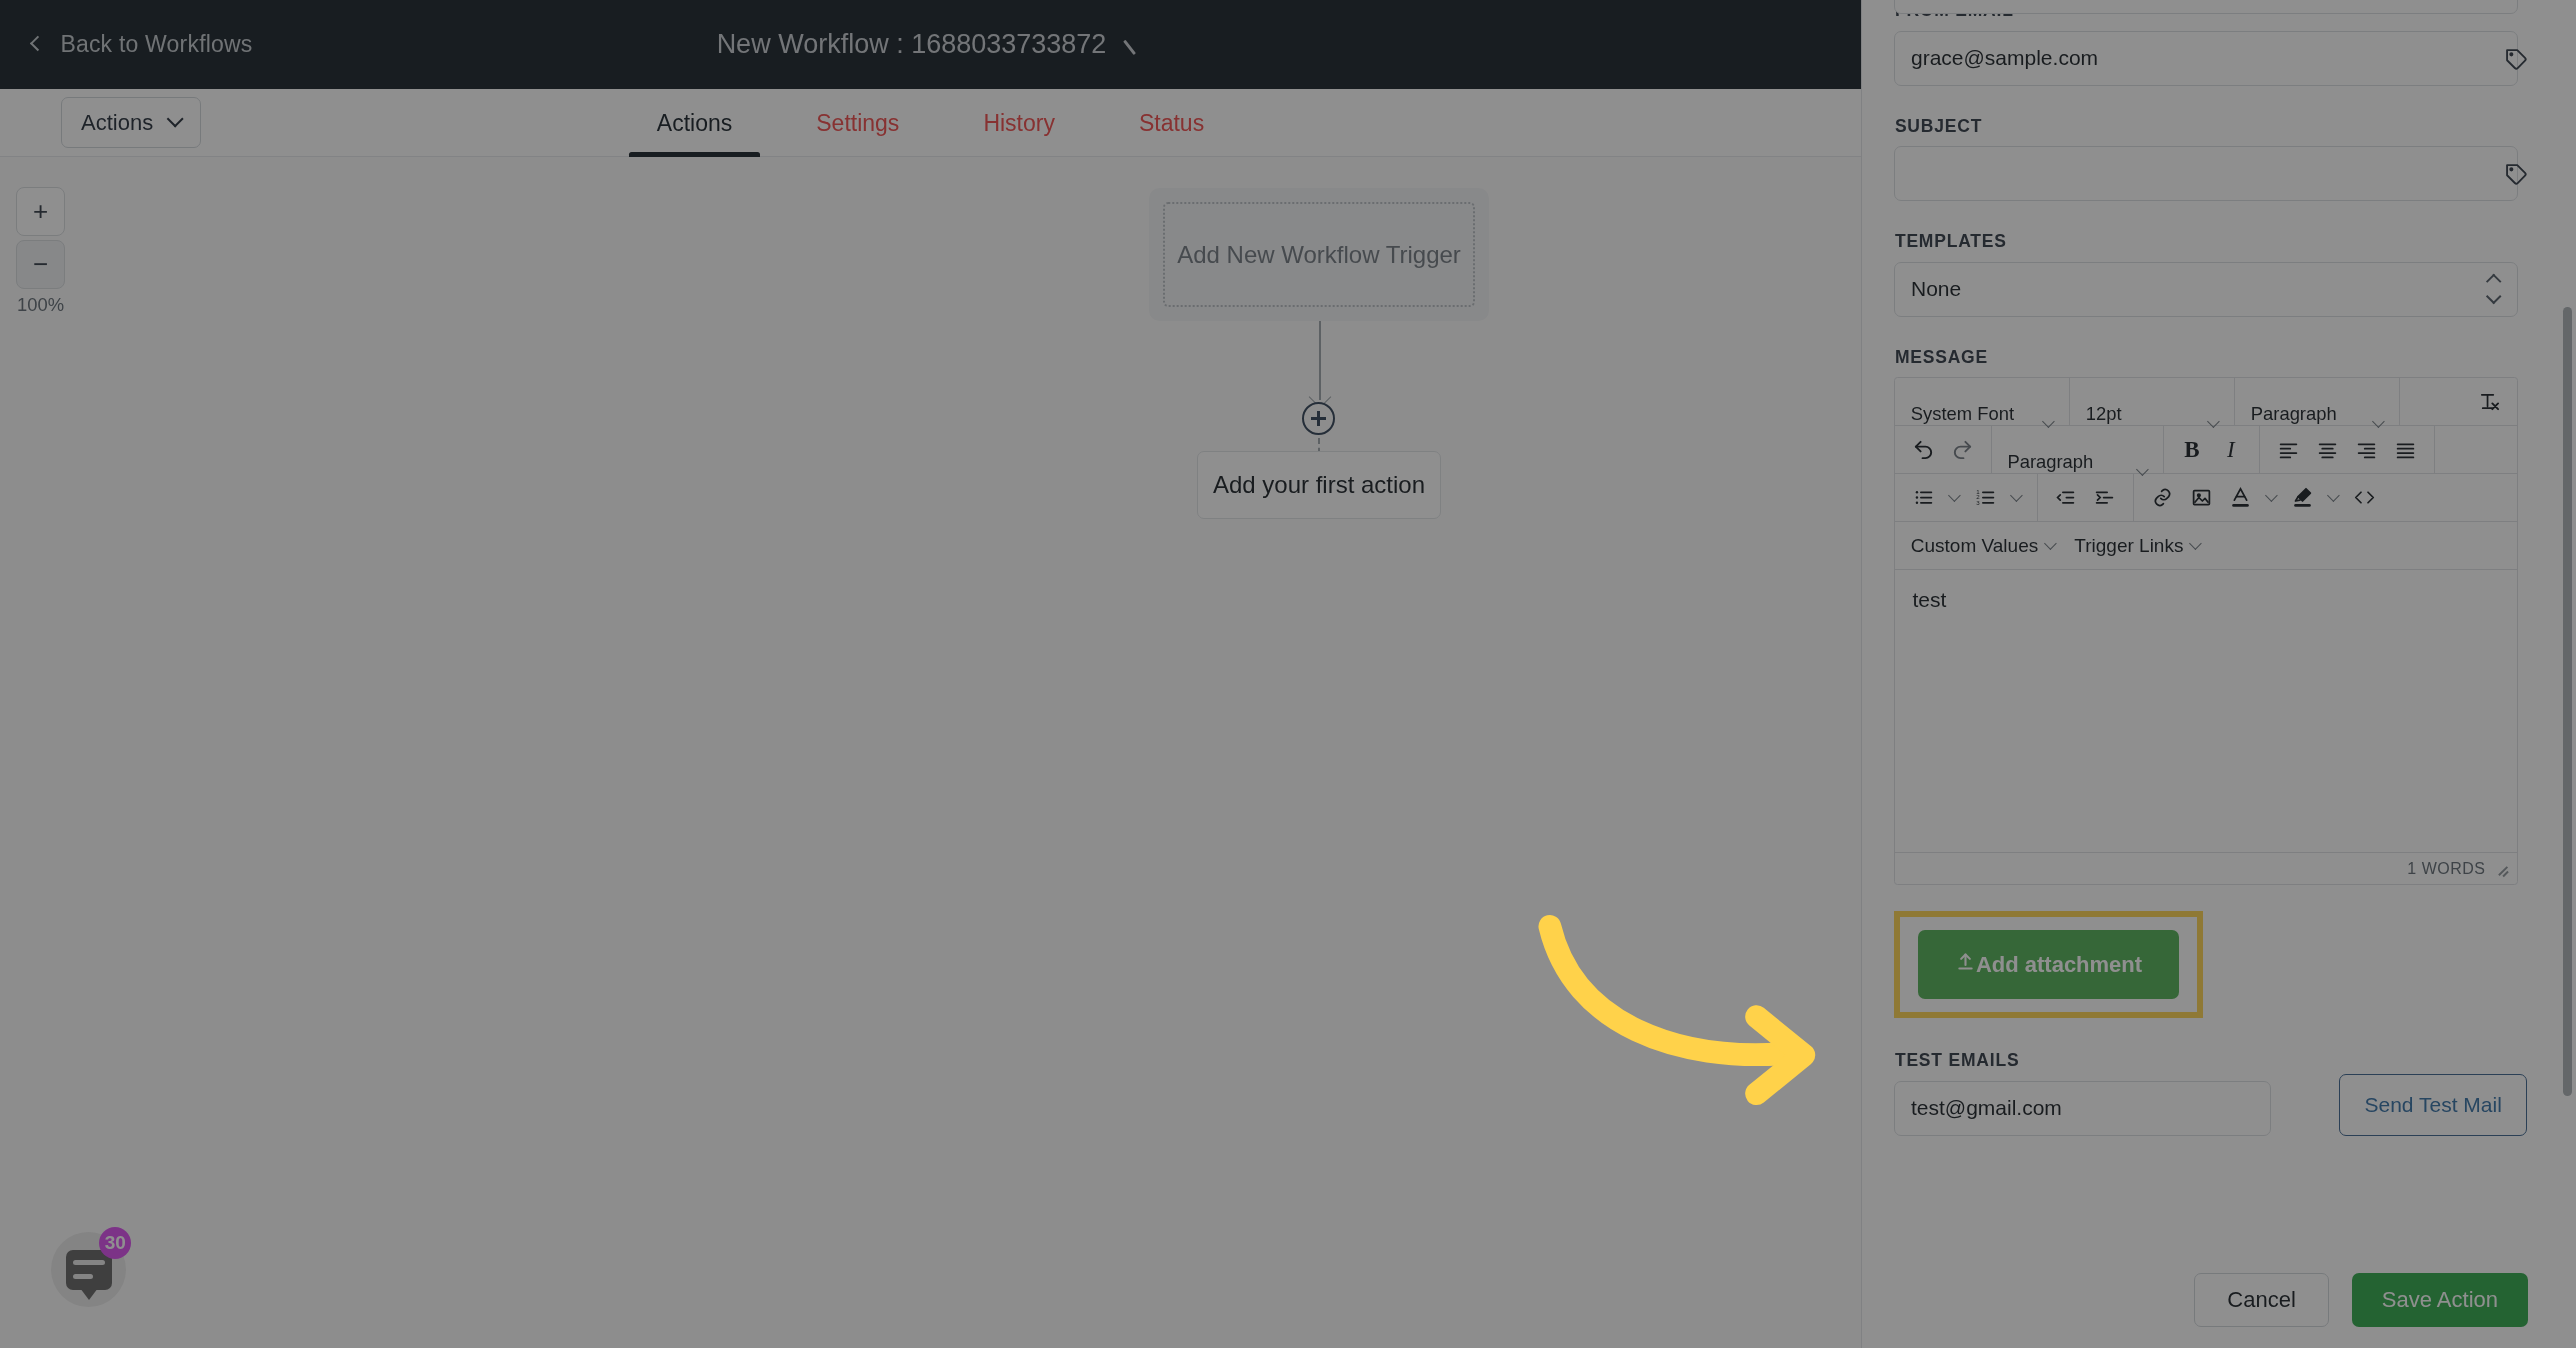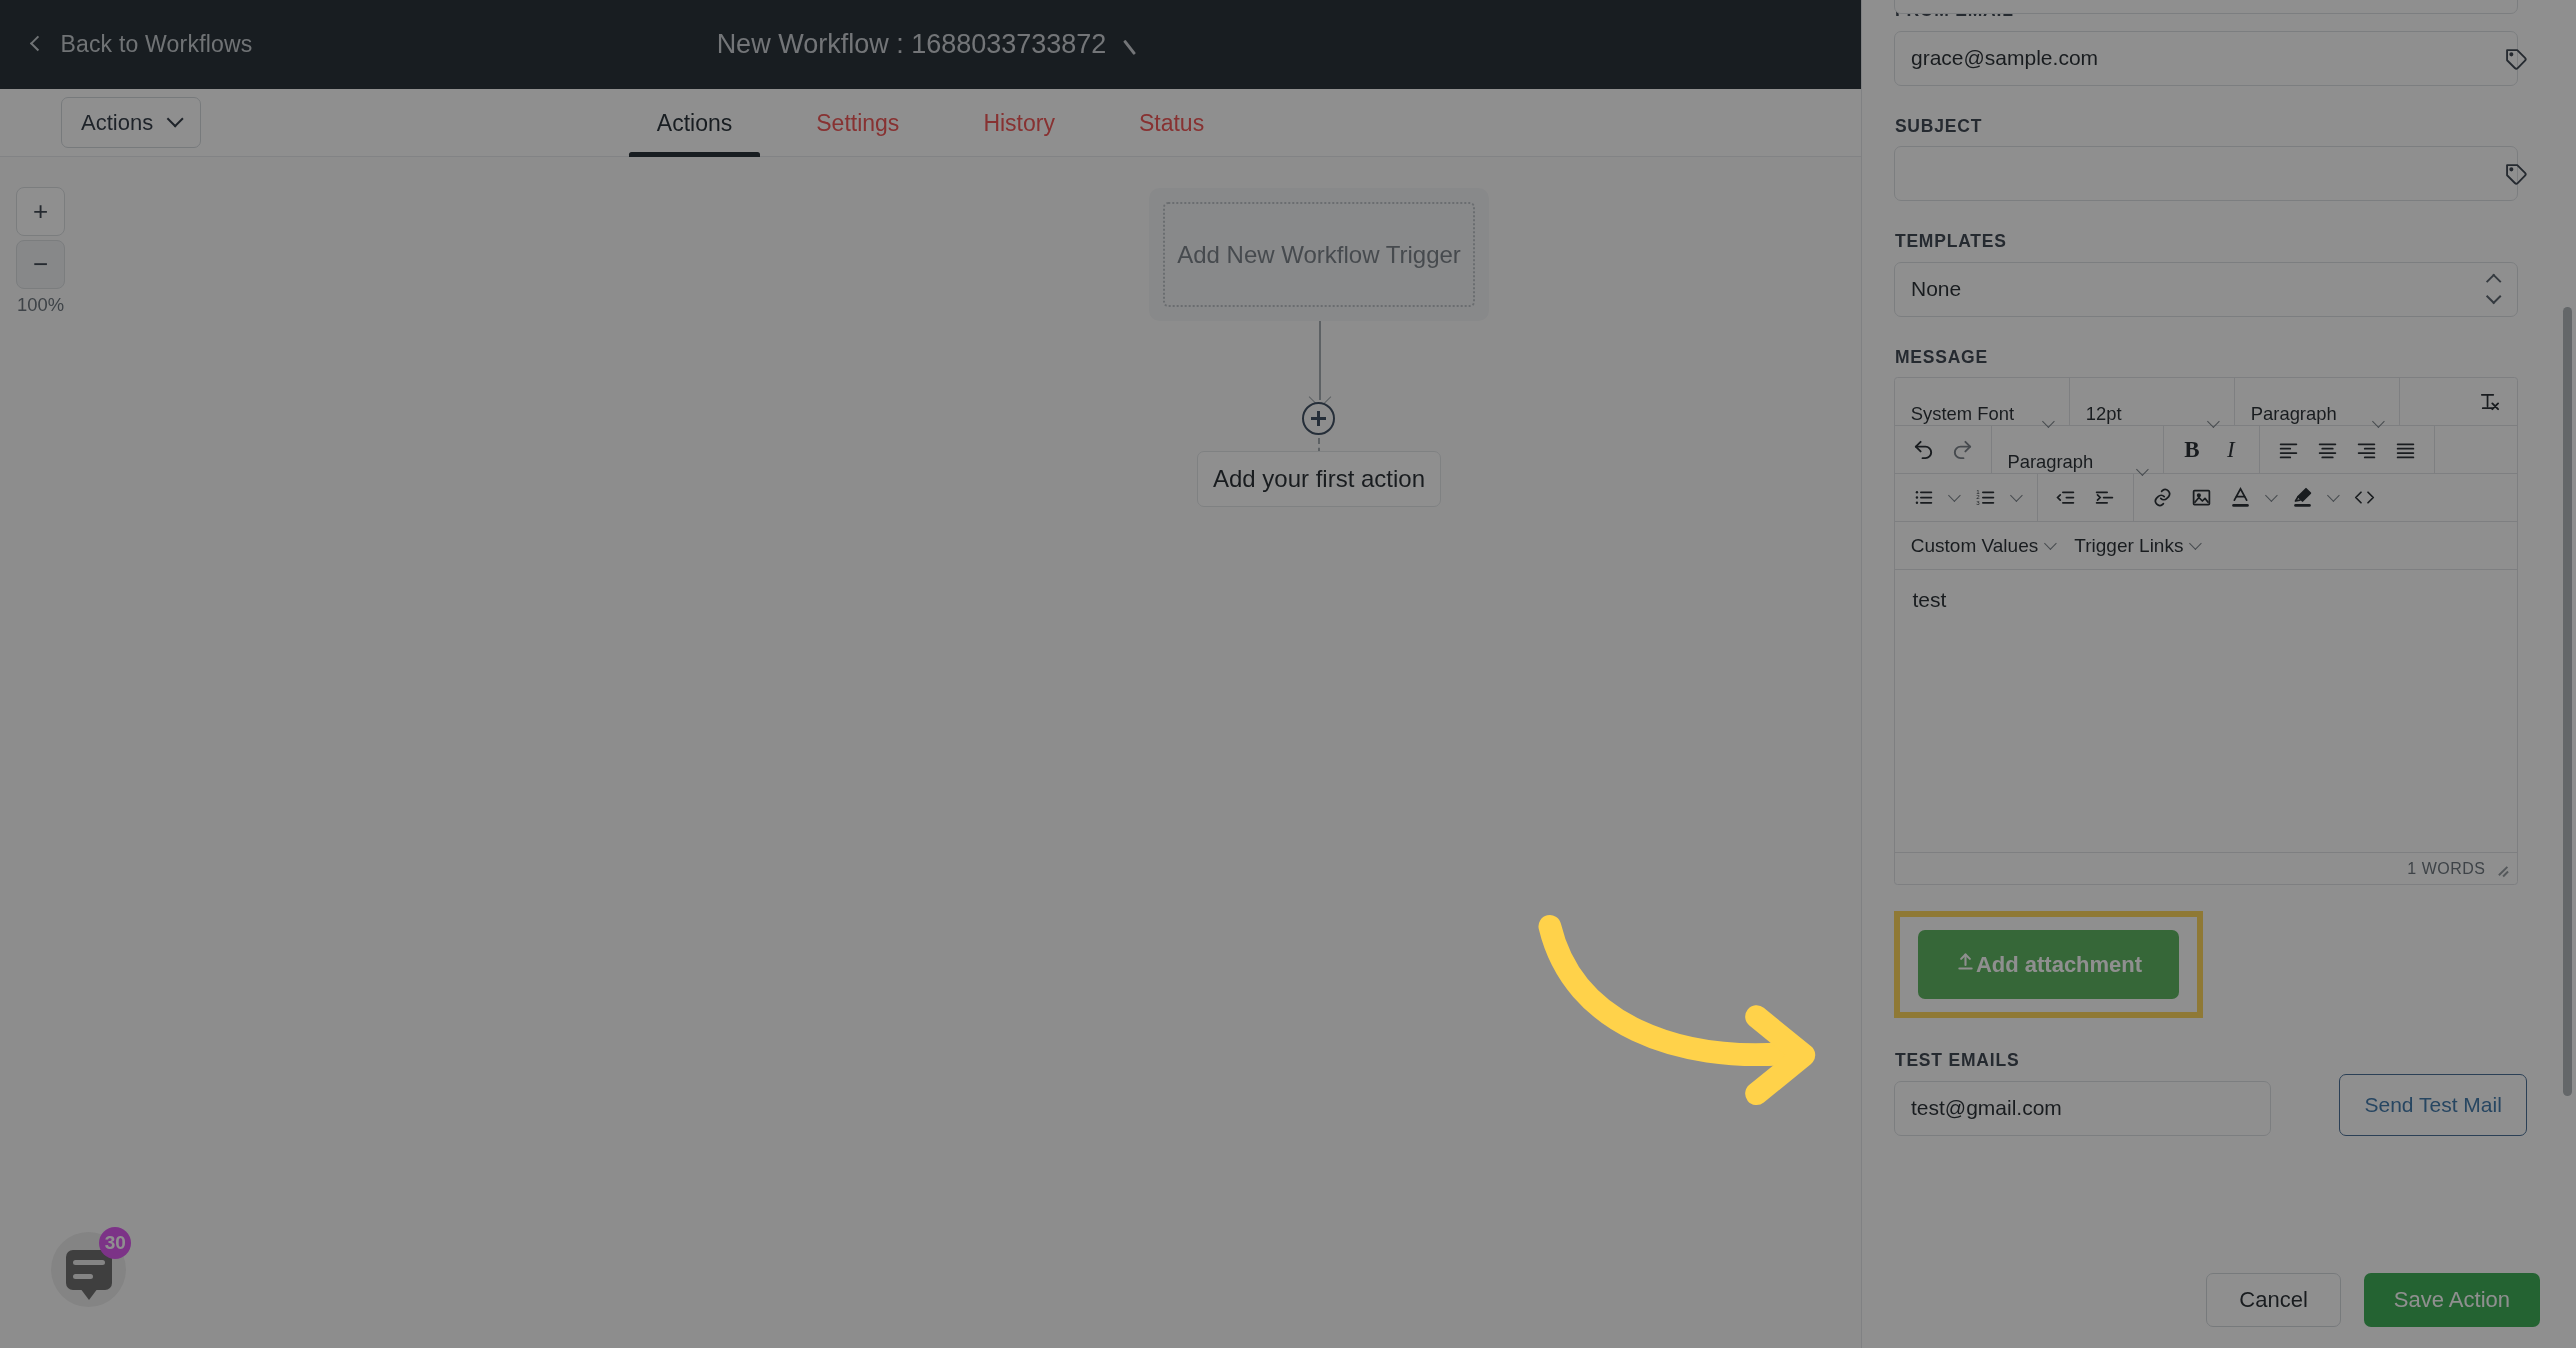--- a/index.html
+++ b/index.html
@@ -109,21 +109,21 @@
     display: flex; align-items: center; justify-content: center;
     background: #fbfbfb; cursor: pointer;
   }
   .plus-node:before { content: ""; position: absolute; width: 15px; height: 2.6px; background: #2b3d52; }
   .plus-node:after { content: ""; position: absolute; width: 2.6px; height: 15px; background: #2b3d52; }
   .dash-line {
     position: absolute; left: 169px; top: 117px; width: 0; height: 35px;
     border-left: 2.6px dashed #9aa2a9;
   }
   .first-action {
-    position: absolute; left: 48px; top: 263px; width: 244px; height: 56px;
+    position: absolute; left: 48px; top: 263px; width: 244px; height: 68px;
     border: 0.9px solid #dfe2e5; border-radius: 7px; background: #fff;
     display: flex; align-items: center; justify-content: center;
     font-size: 24px; color: #12191f; cursor: pointer;
   }
 
   
   .chat-widget { position: absolute; left: 51px; bottom: 42px; width: 75px; height: 75px; cursor: pointer; }
   .chat-circle {
     position: absolute; inset: 0; border-radius: 50%; background: #e8e8e8;
     display: flex; align-items: center; justify-content: center;
@@ -225,21 +225,21 @@
     display: flex; align-items: center; padding: 0 16px; font-size: 21px; color: #12191f;
   }
   .send-test {
     height: 62px; padding: 0 24.5px; border: 0.9px solid #36608c; border-radius: 7px; background: #fff;
     color: #2f6ca3; font-size: 21px; display: flex; align-items: center; cursor: pointer;
   }
 
   
   .panel-foot {
     position: absolute; left: 0; right: 0; bottom: 0; height: 98px; background: #fff;
-    display: flex; align-items: center; justify-content: flex-end; gap: 23px; padding-right: 36px;
+    display: flex; align-items: center; justify-content: flex-end; gap: 23px; padding-right: 48px;
   }
   .btn-cancel {
     height: 54px; padding: 0 32px; border: 0.9px solid #cfd4d9; border-radius: 7px; background: #fff;
     color: #12191f; font-size: 22px; display: flex; align-items: center; cursor: pointer;
   }
   .btn-save {
     height: 54px; padding: 0 30px; border-radius: 7px; background: #28a745;
     color: #fff; font-size: 22px; display: flex; align-items: center; cursor: pointer;
   }
 

